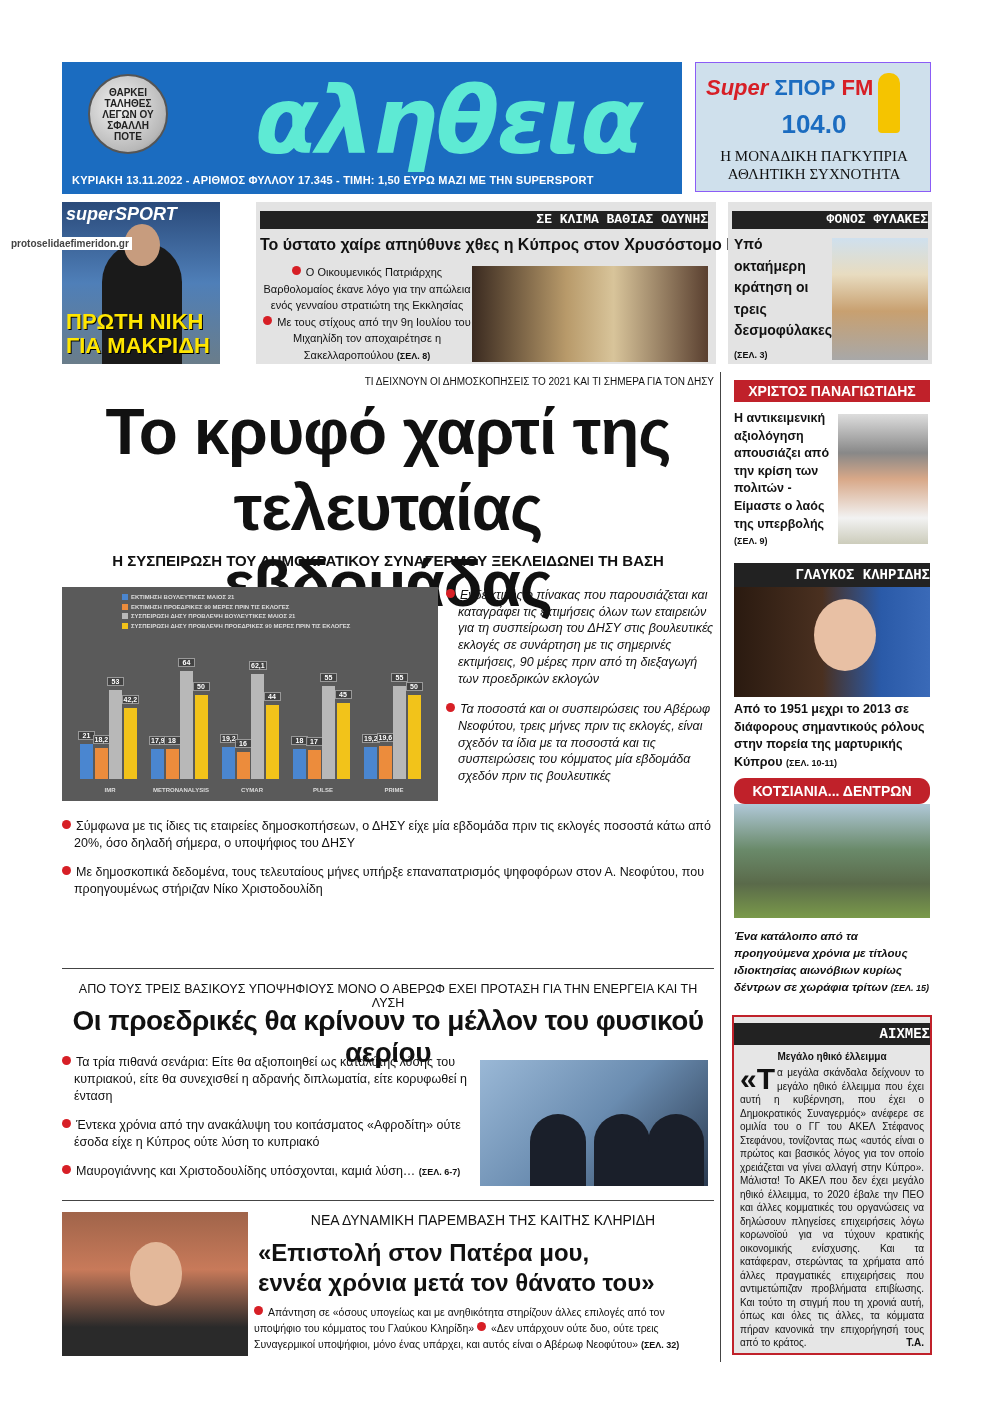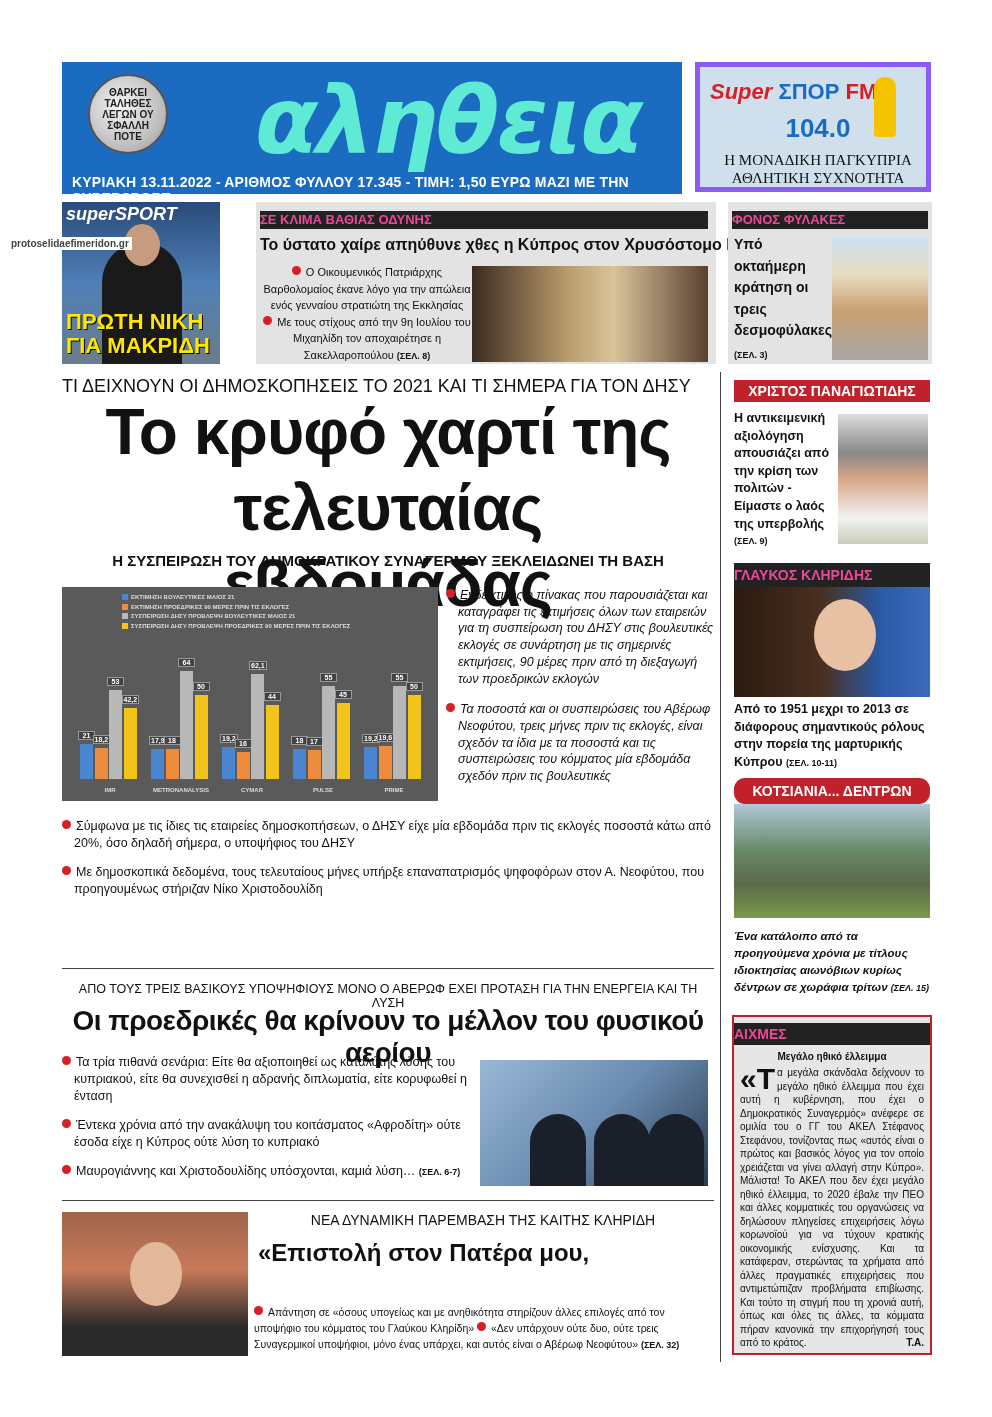--- a/index.html
+++ b/index.html
@@ -6,53 +6,53 @@
   body { width: 992px; height: 1417px; background: #ffffff; font-family: "Liberation Sans", sans-serif; color: #111; position: relative; overflow: hidden; }
   .abs { position: absolute; }
   .cond { font-family: "Liberation Sans Narrow", "Liberation Sans", sans-serif; }
   .dot { display: inline-block; width: 9px; height: 9px; border-radius: 50%; background: #d71f26; margin-right: 5px; vertical-align: 1px; }
   .ref { font-size: 9px; font-weight: bold; }
 
   
   #masthead { left: 62px; top: 62px; width: 620px; height: 132px; background: #1b6cc0; }
   #coin { left: 26px; top: 12px; width: 80px; height: 80px; border-radius: 50%; background: radial-gradient(circle at 40% 40%, #f4f4f4, #b8b8b8 70%, #7a7a7a); border: 2px solid #555; display:flex; align-items:center; justify-content:center; text-align:center; font-size: 10px; font-weight: bold; line-height: 11px; color:#222; padding: 6px; }
   #logo { left: 165px; top: 6px; font-size: 92px; font-weight: bold; font-style: italic; color: #5eead4; letter-spacing: -2px; font-family: "DejaVu Sans", sans-serif; margin-left: 28px; }
-  #dateline { left: 0; top: 108px; width: 620px; height: 24px; color: #fff; font-size: 14px; font-weight: bold; padding: 4px 10px; letter-spacing: 0.2px; }
-
-  #radio { left: 695px; top: 62px; width: 236px; height: 130px; background: #cfe0ec; border: 5px solid #8b5cf6; }
+  #dateline { left: 0; top: 108px; width: 620px; height: 24px; color: #fff; font-size: 11px; font-weight: bold; padding: 4px 10px; letter-spacing: 0.2px; }
+
+  #radio { left: 695px; top: 62px; width: 236px; height: 130px; background: #cfe0ec; border: 1px solid #8b5cf6; }
   #radio .brand { position:absolute; left: 10px; top: 12px; font-size: 22px; font-weight: bold; font-style: italic; color: #d71f26; }
   #radio .brand span { color: #1b6cc0; font-style: normal; }
   #radio .freq { position:absolute; left: 0; width: 236px; top: 46px; text-align:center; font-size: 26px; font-weight: bold; color: #1b6cc0; }
   #radio .tag { position:absolute; left: 0; width: 236px; top: 84px; text-align:center; font-family: "Liberation Serif", serif; font-size: 15px; line-height: 18px; color: #111; }
   #runner { position:absolute; right: 30px; top: 10px; width: 22px; height: 60px; background: #f5c400; border-radius: 10px 10px 4px 4px; }
 
   
   #sport { left: 62px; top: 202px; width: 158px; height: 162px; background: linear-gradient(180deg, #2a4a7a 0%, #4f7fb8 50%, #6a7d8a 100%); overflow: hidden; }
   #sport .lg { position:absolute; left: 4px; top: 2px; font-size: 18px; font-style: italic; font-weight: bold; color: #fff; }
   #sport .person { position:absolute; left: 40px; top: 40px; width: 80px; height: 122px; background: #1a1a1a; border-radius: 40px 40px 0 0; }
   #sport .head { position:absolute; left: 62px; top: 22px; width: 36px; height: 42px; background: #c79c7e; border-radius: 50%; }
   #sport .hl { position:absolute; left: 4px; top: 108px; font-size: 22px; font-weight: bold; color: #ffe600; line-height: 24px; text-shadow: 1px 1px 0 #000; }
 
   #watermark { left: 8px; top: 237px; background: #fff; padding: 1px 3px; font-size: 10px; font-weight: bold; color: #444; }
 
   #church { left: 256px; top: 202px; width: 460px; height: 162px; background: #e3e3e3; }
-  .bar-black { background: #222; color: #ec4899; font-weight: bold; text-align: left; }
+  .bar-black { background: #222; color: #ffffff; font-weight: bold; text-align: right; font-family: Liberation Mono, monospace; }
   #church .kicker { position:absolute; left: 4px; top: 9px; width: 448px; height: 18px; font-size: 13px; line-height: 18px; }
   #church h2 { position:absolute; left: 4px; top: 34px; font-size: 16px; font-weight: bold; white-space: nowrap; }
   #church .txt { position:absolute; left: 6px; top: 62px; width: 210px; font-size: 11px; line-height: 16.5px; text-align: center; }
   #church .photo { position:absolute; left: 216px; top: 64px; width: 236px; height: 96px; background: linear-gradient(90deg, #3a2a20, #b89a6a 40%, #d8c49a 60%, #5a4030); }
 
   #guards { left: 728px; top: 202px; width: 204px; height: 162px; background: #e3e3e3; }
   #guards .kicker { position:absolute; left: 4px; top: 9px; width: 196px; height: 18px; font-size: 13px; line-height: 18px; }
   #guards .hl { position:absolute; left: 6px; top: 32px; font-size: 14px; font-weight: bold; line-height: 21.5px; width: 100px; }
   #guards .ref { position:absolute; left: 6px; top: 148px; }
   #guards .photo { position:absolute; left: 104px; top: 36px; width: 96px; height: 122px; background: linear-gradient(180deg, #cfe0ee 0%, #e8dcc0 30%, #c8a070 60%, #a8a8a8 100%); }
 
   
-  #lead-kicker { left: 62px; top: 376px; width: 652px; text-align: left; font-size: 18px; }
+  #lead-kicker { left: 62px; top: 376px; width: 652px; text-align: right; font-size: 10px; }
   #lead-title { left: 62px; top: 394px; width: 652px; text-align: center; font-size: 64px; line-height: 76px; font-weight: bold; letter-spacing: -1px; }
   #lead-sub { left: 62px; top: 552px; width: 652px; text-align: center; font-size: 15px; font-weight: bold; }
 
   #chart { left: 62px; top: 587px; width: 376px; height: 214px; background: #5a5a5a; }
   #chart .legend { position:absolute; left: 60px; top: 6px; font-size: 6px; color: #ddd; line-height: 9.5px; font-weight: bold; }
   #chart .legend i { display:inline-block; width: 6px; height: 6px; margin-right: 3px; vertical-align: -1px; }
   #chart .plot { position:absolute; left: 10px; top: 44px; width: 360px; height: 160px; }
   .grp { position:absolute; bottom: 12px; width: 60px; height: 148px; }
   .bar { position:absolute; bottom: 0; width: 13px; }
   .bar .lbl { position:absolute; top: -13px; left: -2px; min-width: 17px; font-size: 7px; font-weight: bold; color: #fff; text-align:center; background: rgba(60,60,60,0.8); border: 1px solid #999; padding: 0 1px; }
@@ -271,20 +271,21 @@
 </div>
 
 <div class="hr" style="top:1200px"></div>
 
 <div id="kaiti-photo" class="abs">
     <div class="face"></div>
   </div>
 <div id="kaiti-kicker" class="abs cond">ΝΕΑ ΔΥΝΑΜΙΚΗ ΠΑΡΕΜΒΑΣΗ ΤΗΣ ΚΑΙΤΗΣ ΚΛΗΡΙΔΗ</div>
 <div id="kaiti-title" class="abs">
   <div>«Επιστολή στον Πατέρα μου,</div>
+  <div>εννέα χρόνια μετά τον θάνατο του»</div>
 </div>
 <div id="kaiti-text" class="abs">
   <span class="dot"></span><span>Απάντηση σε «όσους υπογείως και με ανηθικότητα στηρίζουν άλλες επιλογές από τον υποψήφιο του κόμματος του Γλαύκου Κληρίδη»</span>
   <span class="dot"></span><span>«Δεν υπάρχουν ούτε δυο, ούτε τρεις Συναγερμικοί υποψήφιοι, μόνο ένας υπάρχει, και αυτός είναι ο Αβέρωφ Νεοφύτου»</span>
   <span class="ref">(ΣΕΛ. 32)</span>
 </div>
 
 <div class="vr"></div>
 
 <div id="col-pana" class="abs">

